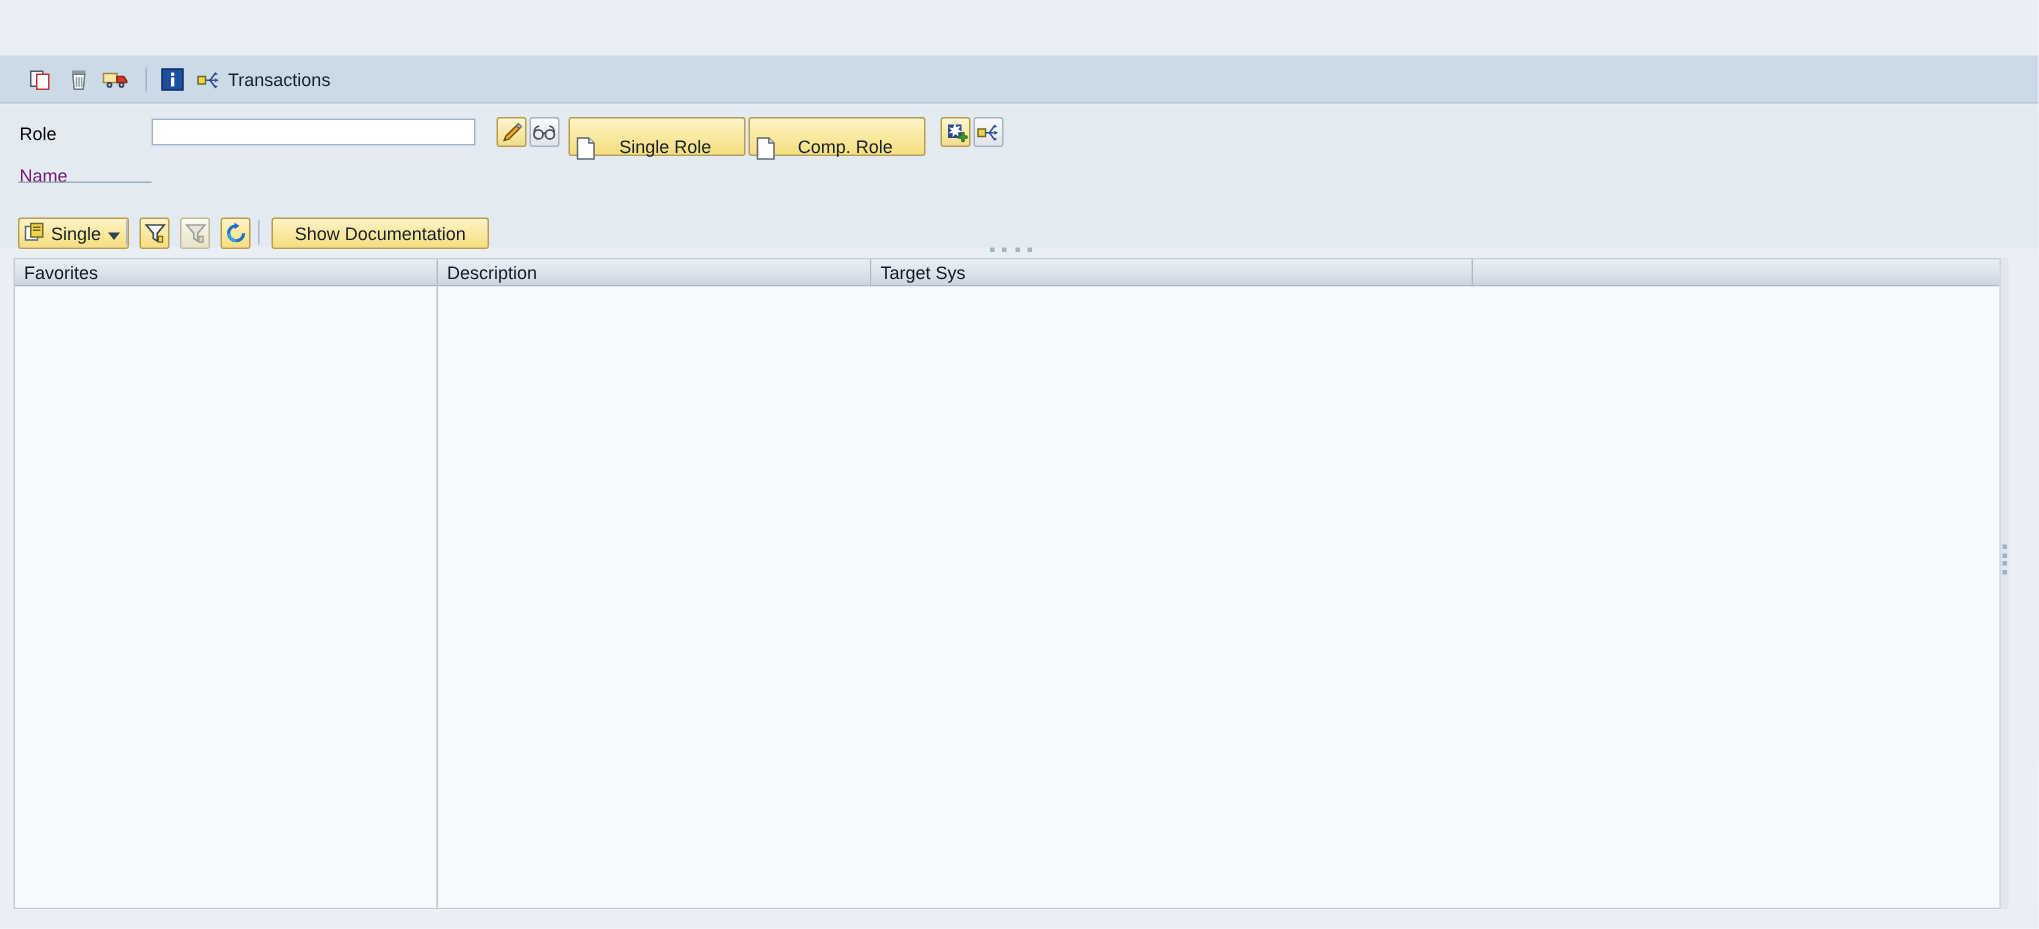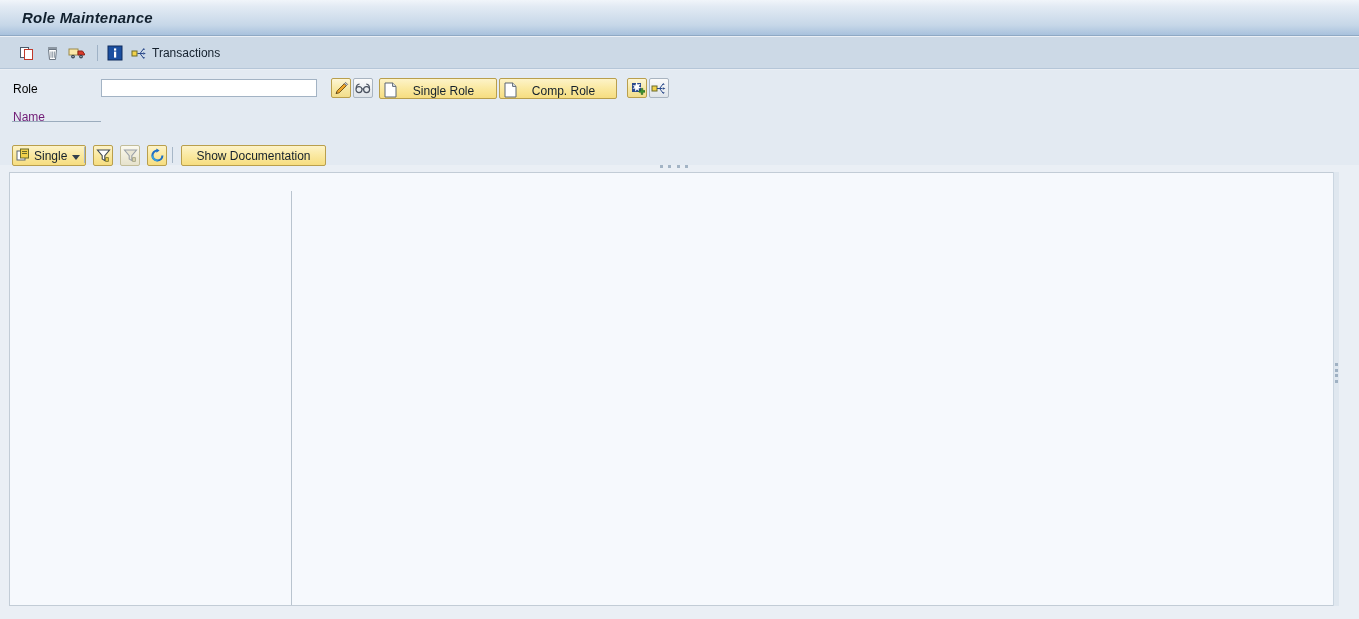--- a/index.html
+++ b/index.html
@@ -165,23 +165,23 @@
   
   .ybtn {
     position: absolute;
     top: 78px;
     height: 21px;
     background: linear-gradient(to bottom, #fdf3c8 0%, #fae9a2 48%, #f6dd80 100%);
     border: 1px solid #b99f4d;
     border-radius: 2px;
     box-sizing: border-box;
     display: flex;
-    align-items: flex-end;
-    cursor: pointer;
-    padding: 0 4px;
+    align-items: flex-start;
+    cursor: pointer;
+    padding: 12px 4px;
   }
   .ybtn .doc-ic { margin-right: 4px; }
   .ybtn .lbl {
     flex: 1;
     text-align: center;
     font-size: 12px;
     color: #14202c;
     padding-right: 6px;
   }
 
@@ -346,23 +346,20 @@
   }
 
   
   svg { display: block; }
 </style>
 </head>
 <body>
 
 <div id="app">
 
-  <div class="titlebar">
-    <div class="title">Role Maintenance</div>
-  </div>
 
   <div class="toolbar">
     <div class="tb-icons">
 
       <div class="tb-btn">
         <svg width="17" height="17" viewBox="0 0 17 17">
           <rect x="1.5" y="2.5" width="8" height="10" fill="#ffffff" stroke="#4a5a6a" stroke-width="1"></rect>
           <rect x="5.5" y="4.5" width="8" height="10" fill="#ffffff" stroke="#c0392b" stroke-width="1"></rect>
         </svg>
       </div>
@@ -525,20 +522,26 @@
   <div class="showdoc-btn">Show Documentation</div>
 
   <div class="hsplit">
     <i></i>
     <i></i>
     <i></i>
     <i></i>
   </div>
 
   <div class="tablewrap">
+    <div class="thead">
+      <div class="th" style="width:282px;">Favorites</div>
+      <div class="th" style="width:289px;">Description</div>
+      <div class="th" style="width:401px;">Target Sys</div>
+      <div class="th last" style="width:351px;"></div>
+    </div>
     <div class="tbody">
       <div class="colline" style="left:281px;"></div>
     </div>
   </div>
 
   <div class="vsplit-rail"></div>
   <div class="vsplit">
     <i></i>
     <i></i>
     <i></i>

